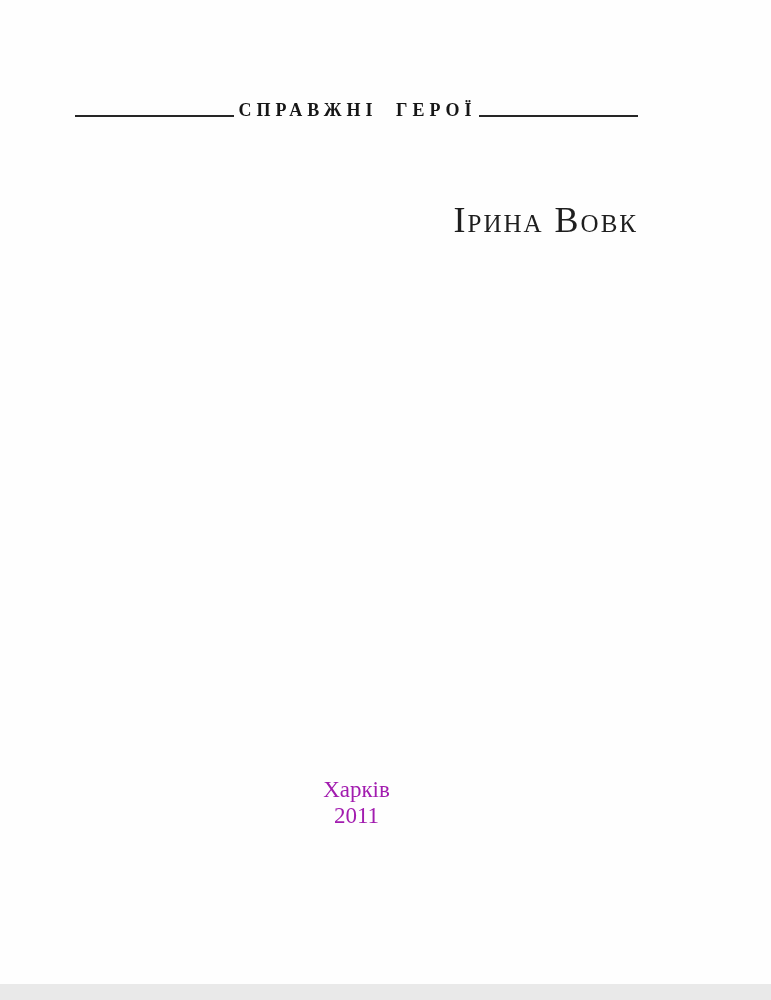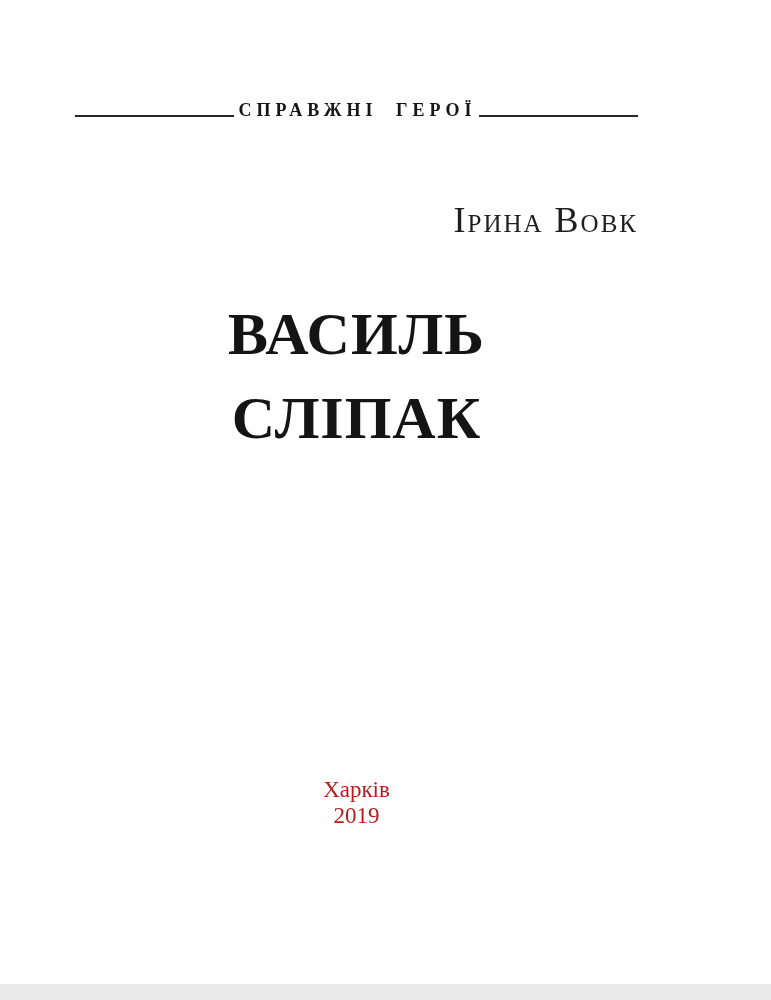--- a/index.html
+++ b/index.html
@@ -77,39 +77,35 @@
 
   
   .imprint {
     position: absolute;
     left: 75px;
     width: 563px;
     top: 777px;
     text-align: center;
     font-size: 23px;
     line-height: 25.5px;
-    color: #b91c1c;
+    color: #a21caf;
   }
 </style>
 </head>
 <body>
 
 <div class="page">
 
   <div class="series-banner">
     <div class="series-rule"></div>
     <span class="series-title">СПРАВЖНІ ГЕРОЇ</span>
     <div class="series-rule"></div>
   </div>
 
   <div class="author">Ірина Вовк</div>
 
-  <div class="book-title">
-    <div>ВАСИЛЬ</div>
-    <div>СЛІПАК</div>
-  </div>
 
   <div class="imprint">
     <div>Харків</div>
-    <div>2019</div>
+    <div>2011</div>
   </div>
 
 </div>
 
 </body></html>

